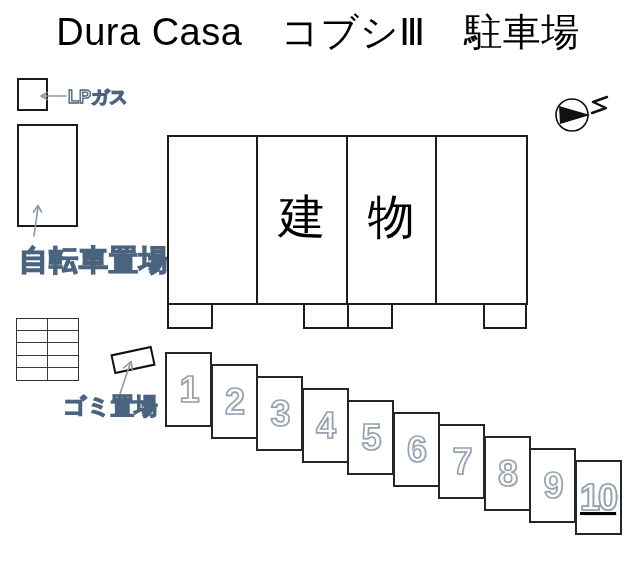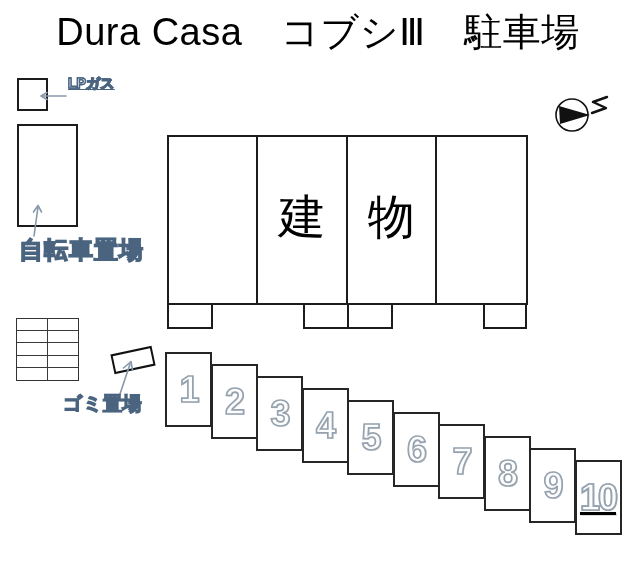--- a/index.html
+++ b/index.html
@@ -37,23 +37,23 @@
   .tab-3{left:347px;width:46px;}
   .tab-4{left:483px;width:44px;}
   
   .map-label{
     position:absolute;
     font-weight:bold;color:#eef3f8;
     -webkit-text-stroke:1.3px #4a6480;
     text-shadow:0 0 1px #4a6480;
     white-space:nowrap;
   }
-  .lp-label{left:68px;top:75px;font-size:14px;text-decoration:underline;}
-  .bike-label{left:19px;top:234px;font-size:24px;letter-spacing:1px;}
-  .garbage-label{left:63px;top:391px;font-size:19px;letter-spacing:.5px;}
+  .lp-label{left:68px;top:85px;font-size:18px;}
+  .bike-label{left:19px;top:241px;font-size:29px;letter-spacing:1px;}
+  .garbage-label{left:63px;top:391px;font-size:23px;letter-spacing:.5px;}
   
   .arrow-svg{position:absolute;overflow:visible;}
   .arrow-svg path{stroke:#8698a9;stroke-width:1.6;fill:none;stroke-linecap:round;stroke-linejoin:round;}
   
   .compass{position:absolute;left:550px;top:92px;width:62px;height:46px;}
   
   .storage-grid{
     position:absolute;left:16px;top:318px;width:63px;height:63px;
     border:1.5px solid #333;box-sizing:border-box;
     display:grid;grid-template-columns:1fr 1fr;grid-template-rows:repeat(5,1fr);

